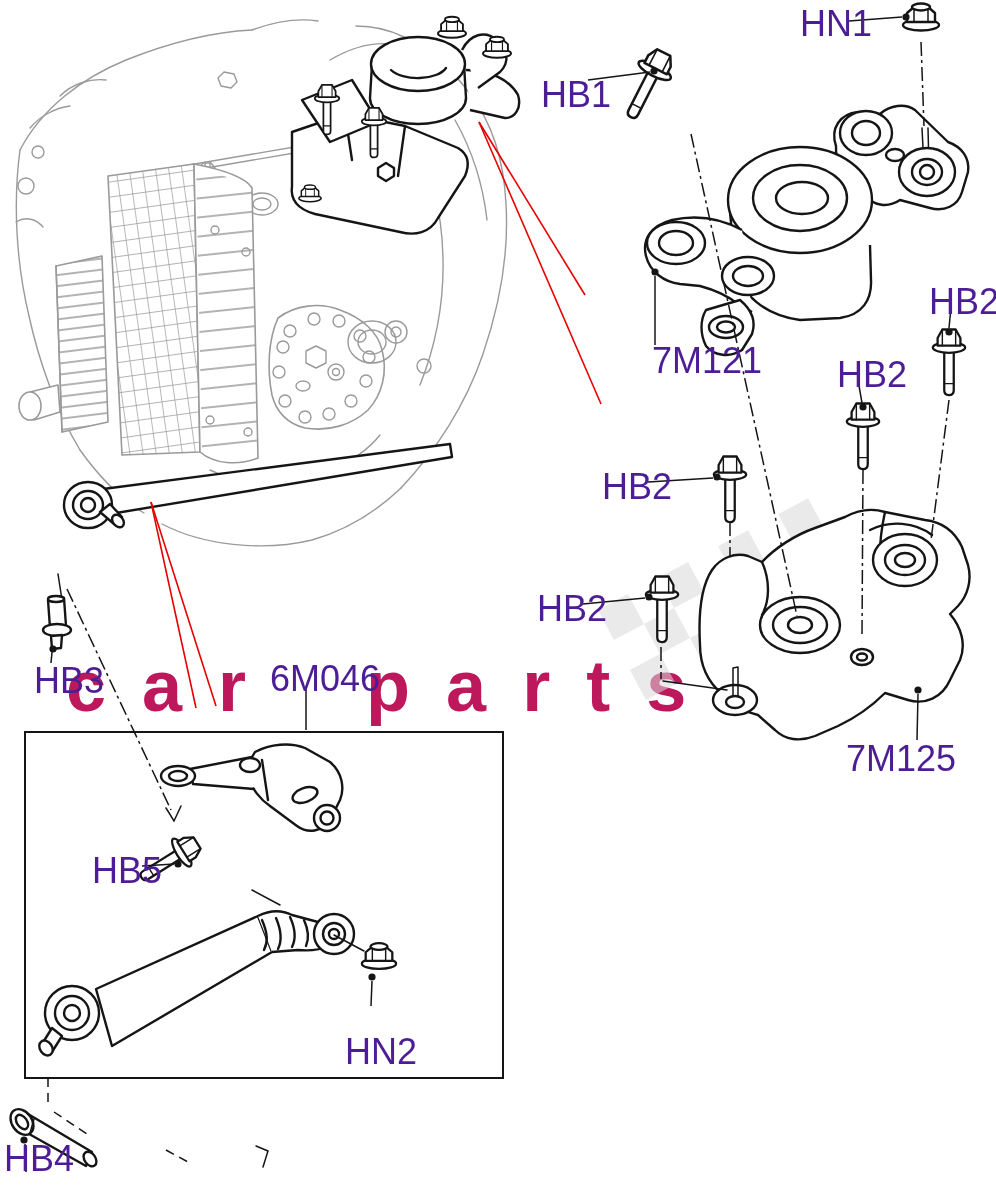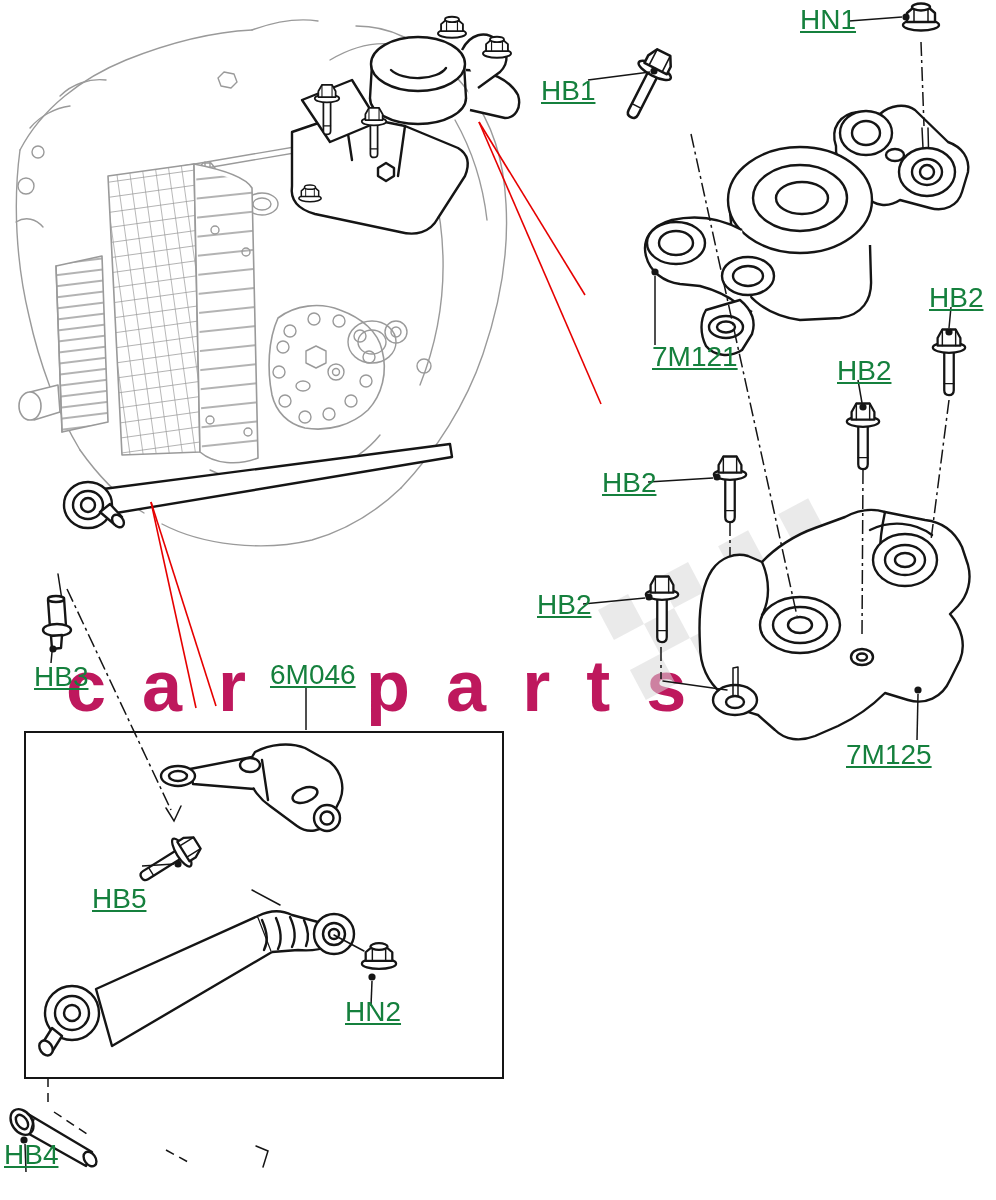--- a/index.html
+++ b/index.html
@@ -3,22 +3,22 @@
 <meta charset="utf-8">
 <style>
   html,body{margin:0;padding:0;background:#fff;}
   .stage{position:relative;width:996px;height:1200px;background:#ffffff;overflow:hidden;
          font-family:"Liberation Sans", sans-serif;}
   .wm-brand{position:absolute;left:76px;top:518px;font-size:128px;font-weight:bold;
             letter-spacing:-3px;color:#f6caca;line-height:1;z-index:1;user-select:none;}
   .wm-sub{position:absolute;left:66px;top:650px;font-size:72px;font-weight:bold;
           letter-spacing:36px;word-spacing:28px;color:#be185d;line-height:1;z-index:1;user-select:none;}
   svg.art{position:absolute;left:0;top:0;z-index:2;}
-  .co{position:absolute;z-index:3;font-size:28px;color:#15803d;line-height:1.05;
-      white-space:nowrap;cursor:pointer;text-decoration:underline;}
+  .co{position:absolute;z-index:3;font-size:36px;color:#4c1d95;line-height:1.05;
+      white-space:nowrap;cursor:pointer;}
   
   .g{stroke:#9a9a9a;stroke-width:1.4;fill:none;stroke-linecap:round;stroke-linejoin:round;}
   .gf{stroke:#9a9a9a;stroke-width:1.6;fill:#ffffff;stroke-linejoin:round;}
   .k{stroke:#151515;stroke-width:2.4;fill:none;stroke-linecap:round;stroke-linejoin:round;}
   .kf{stroke:#151515;stroke-width:2.4;fill:#ffffff;stroke-linejoin:round;}
   .kt{stroke:#151515;stroke-width:1.5;fill:none;stroke-linecap:round;}
   .lead{stroke:#151515;stroke-width:1.5;fill:none;}
   .axis{stroke:#151515;stroke-width:1.5;fill:none;stroke-dasharray:14 4 3 4;}
   .dash{stroke:#151515;stroke-width:1.5;fill:none;stroke-dasharray:9 6;}
   .red{stroke:#e60000;stroke-width:1.6;fill:none;}
@@ -318,17 +318,17 @@
   <div class="co" style="left:800px;top:5px">HN1</div>
   <div class="co" style="left:541px;top:76px">HB1</div>
   <div class="co" style="left:652px;top:342px">7M121</div>
   <div class="co" style="left:929px;top:283px">HB2</div>
   <div class="co" style="left:837px;top:356px">HB2</div>
   <div class="co" style="left:602px;top:468px">HB2</div>
   <div class="co" style="left:537px;top:590px">HB2</div>
   <div class="co" style="left:34px;top:662px">HB3</div>
   <div class="co" style="left:270px;top:660px">6M046</div>
   <div class="co" style="left:846px;top:740px">7M125</div>
-  <div class="co" style="left:92px;top:884px">HB5</div>
-  <div class="co" style="left:345px;top:997px">HN2</div>
+  <div class="co" style="left:92px;top:852px">HB5</div>
+  <div class="co" style="left:345px;top:1033px">HN2</div>
   <div class="co" style="left:4px;top:1140px">HB4</div>
 
 </div>
 
 </body></html>

